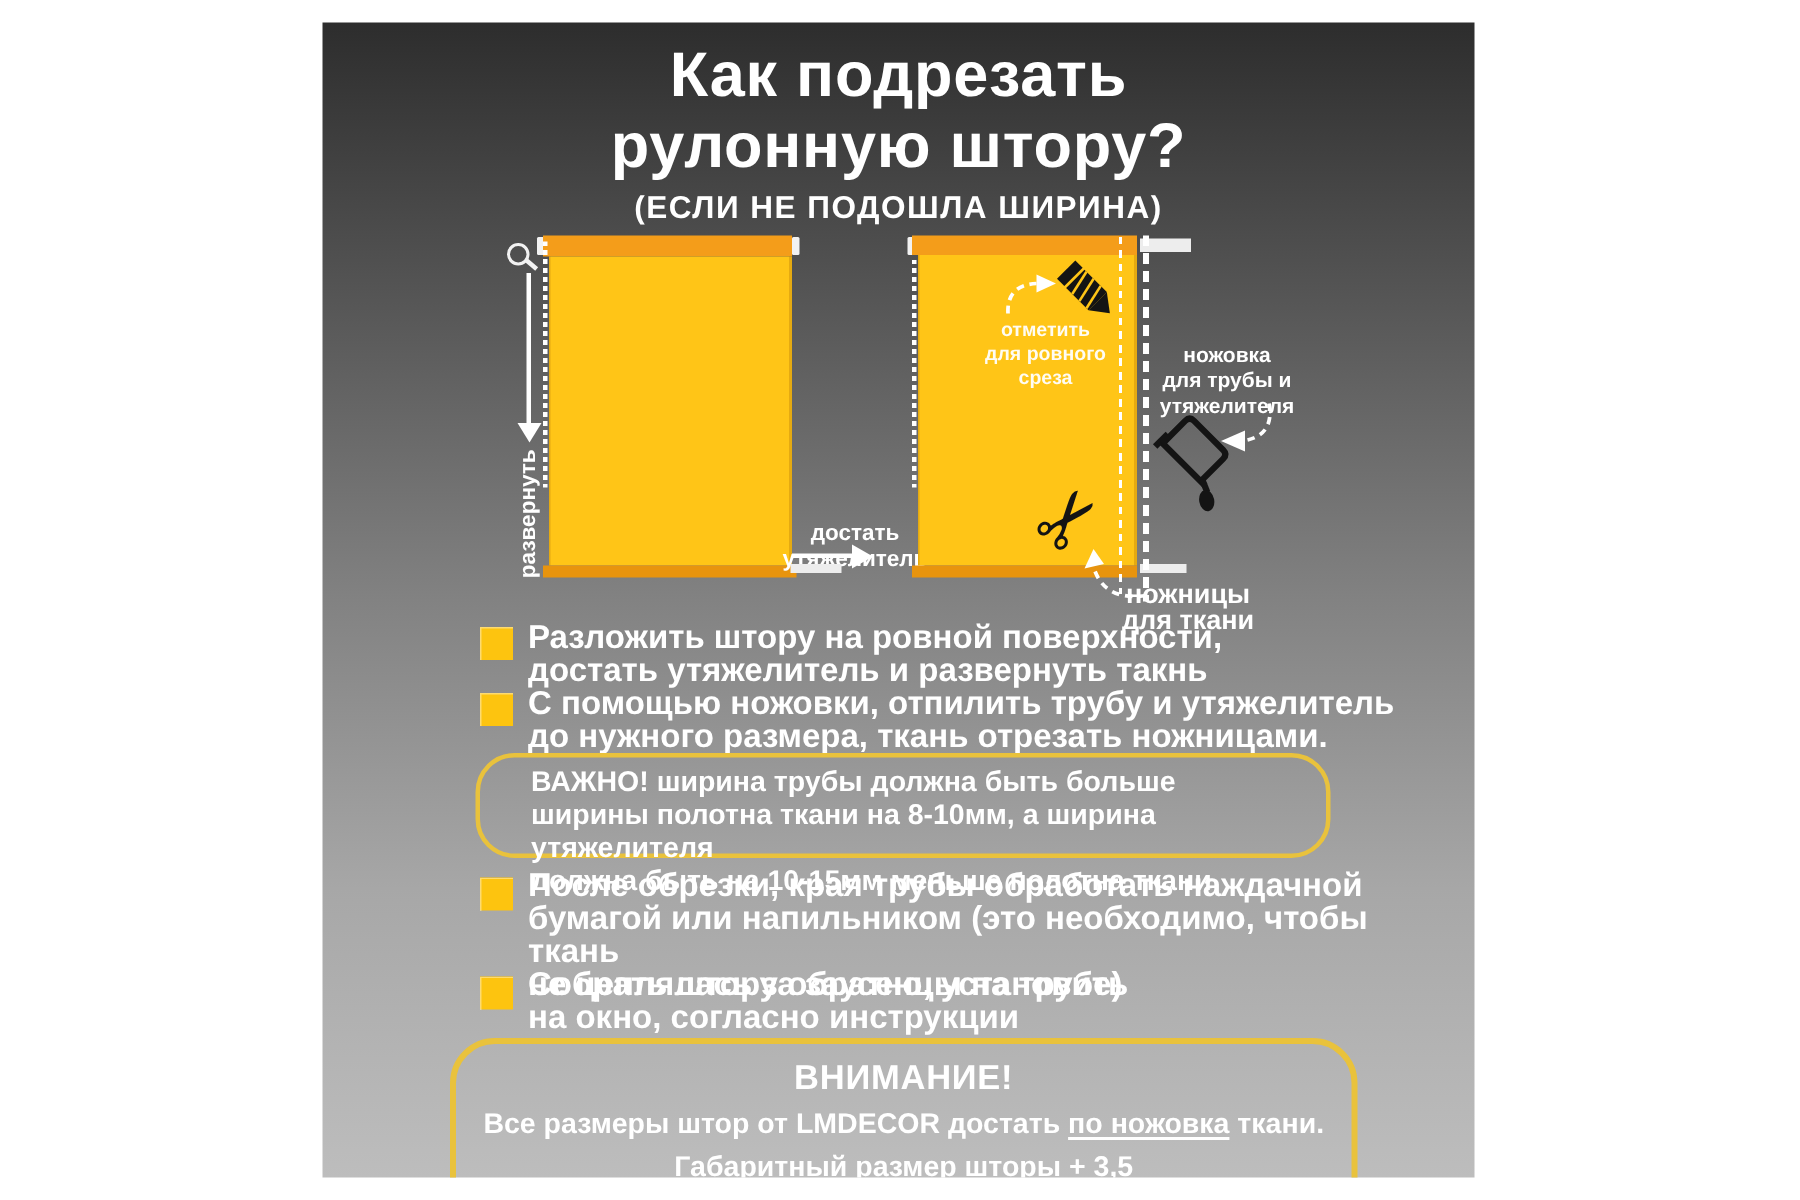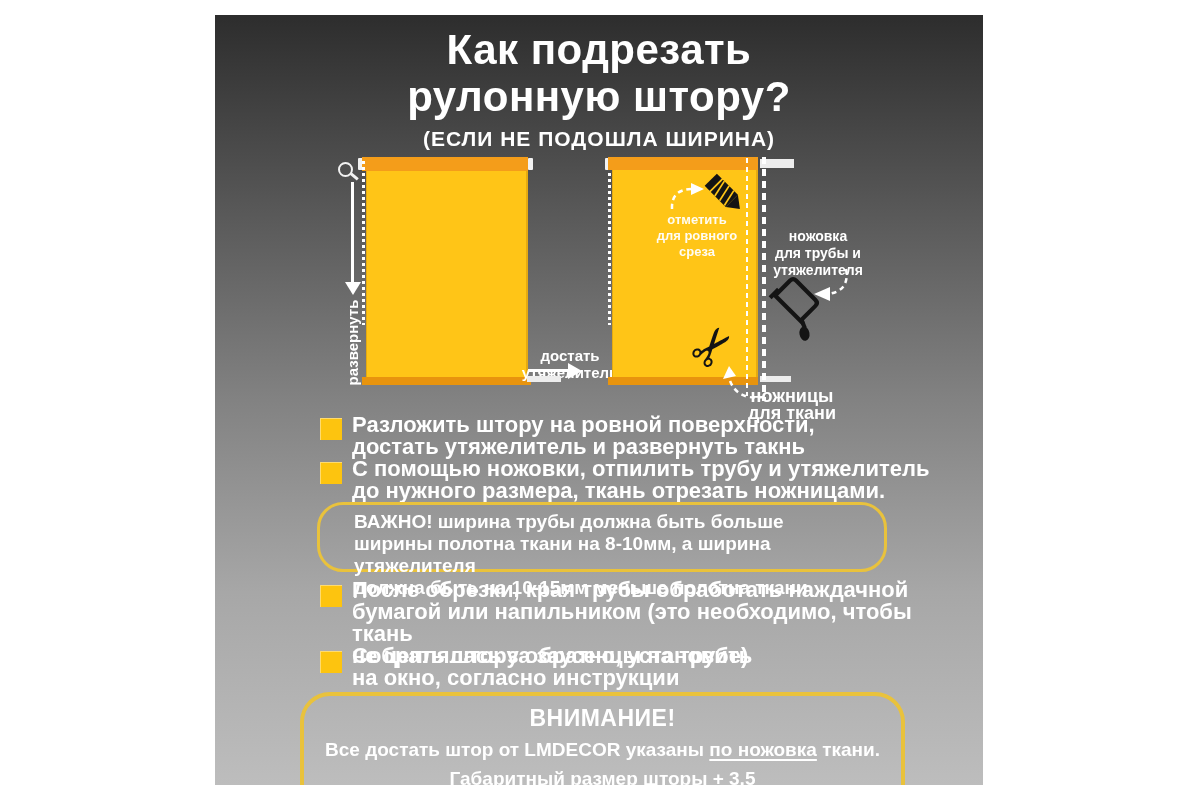--- a/index.html
+++ b/index.html
@@ -187,19 +187,19 @@
 бумагой или напильником (это необходимо, чтобы ткань
 не цеплялась за заусенцы на трубе)</div>
 
     <div class="step-square sq4"></div>
     <div class="step-text tx4">Собрать штору обратно, установить
 на окно, согласно инструкции</div>
 
     <div class="attention-box">
       <div class="attention-title">ВНИМАНИЕ!</div>
       <div class="attention-line">
-        <span>Все достать штор от LMDECOR указаны </span><span class="u">по ножовка</span><span> ткани.</span>
+        <span>Все размеры штор от LMDECOR достать </span><span class="u">по ножовка</span><span> ткани.</span>
       </div>
       <div class="attention-line">Габаритный размер шторы + 3,5</div>
     </div>
 
   </div>
 </div>
 
 </body></html>

